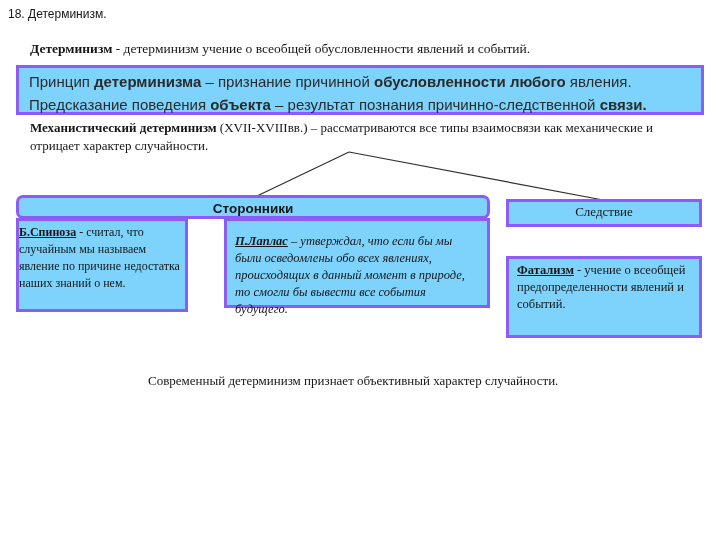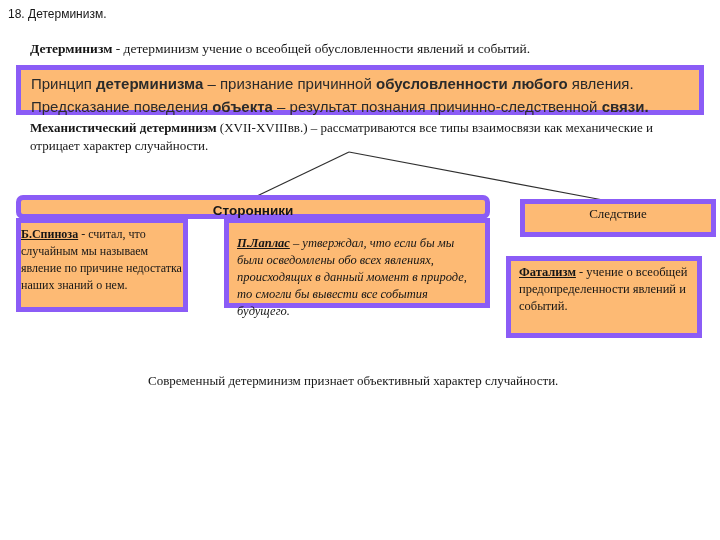--- a/index.html
+++ b/index.html
@@ -4,38 +4,38 @@
 <style>
   html,body{margin:0;padding:0;}
   body{
     width:720px;height:540px;position:relative;overflow:hidden;
     background:#ffffff;color:#161616;
     font-family:"Liberation Serif",serif;
   }
   .abs{position:absolute;}
   .b{font-weight:bold;}
   .u{text-decoration:underline;}
-  .box{border:5px solid #8b5cf6;background:#fdba74;}
+  .box{border:3px solid #8b5cf6;background:#7dd3fc;}
 
   .heading{left:8px;top:7px;font-family:"Liberation Sans",sans-serif;font-size:12px;}
   .definition{left:30px;top:41px;font-size:13.5px;}
 
   .principle{left:16px;top:65px;width:688px;height:50px;
     font-family:"Liberation Sans",sans-serif;font-size:15px;color:#2b2b2b;
     line-height:23px;padding:2px 6px 0 10px;}
 
   .mechanistic{left:30px;top:119px;width:636px;font-size:13px;line-height:17.5px;}
 
   .connectors{left:0;top:0;width:720px;height:540px;pointer-events:none;}
 
   .supporters-header{left:16px;top:195px;width:474px;height:24px;
     text-align:center;font-family:"Liberation Sans",sans-serif;
     font-weight:bold;font-size:13.5px;line-height:22px;border-radius:7px;}
-  .consequence-header{left:506px;top:199px;width:196px;height:38px;
-    text-align:center;font-size:13px;line-height:20px;margin-left:14px;}
+  .consequence-header{left:506px;top:199px;width:196px;height:28px;
+    text-align:center;font-size:13px;line-height:20px;}
 
   .spinoza{left:16px;top:218px;width:172px;height:94px;padding:3px 0;
     font-size:12px;line-height:17px;}
   .laplace{left:224px;top:218px;width:266px;height:90px;padding:12px 8px;
     font-size:12.5px;line-height:17px;font-style:italic;}
   .fatalism{left:506px;top:220px;width:196px;height:82px;padding:3px 8px;
     font-size:12.5px;line-height:17px;margin-top:36px;}
 
   .footer{left:148px;top:373px;font-size:13px;}
   .box{box-sizing:border-box;}

